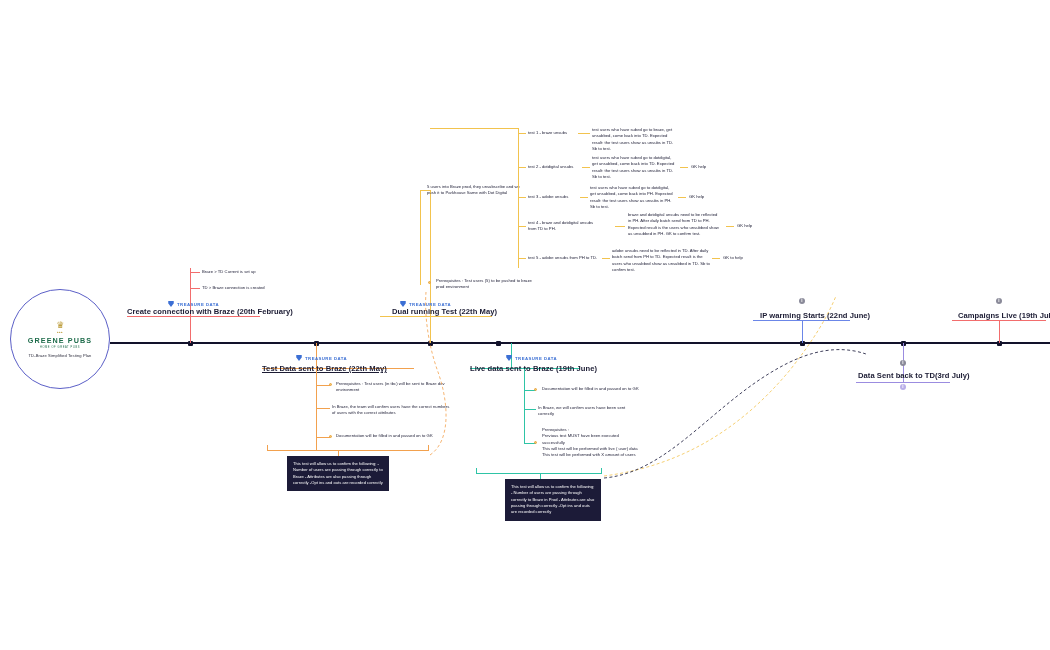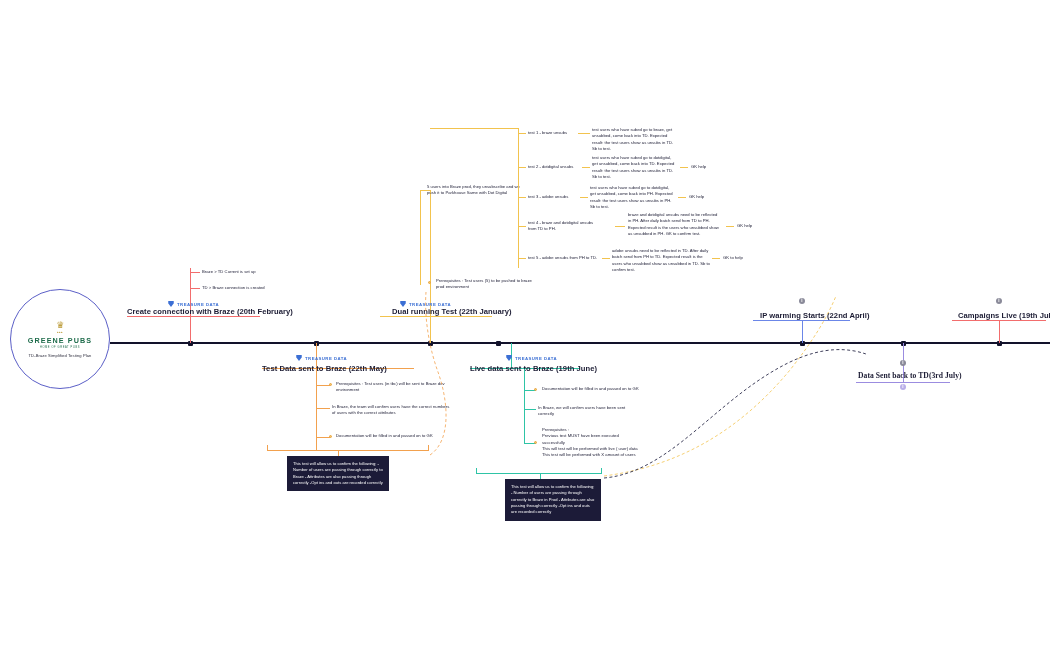--- a/index.html
+++ b/index.html
@@ -113,21 +113,21 @@
   </div>
 
   <div class="abs" style="left:190px;top:268px;width:1px;height:22px;background:#f26d6d;"></div>
   <div class="abs hline" style="left:190px;top:272px;width:10px;background:#f26d6d;"></div>
   <div class="abs hline" style="left:190px;top:288px;width:10px;background:#f26d6d;"></div>
   <div class="abs ann ann-red" style="left:202px;top:269px;width:110px;">Braze &gt; TD Current is set up</div>
   <div class="abs ann ann-red" style="left:202px;top:285px;width:110px;">TD &gt; Braze connection is created</div>
 
   <div class="abs ms-bar" style="left:262px;top:368px;width:152px;background:#f2a14e;"></div>
   <div class="abs ms-stem" style="left:316px;top:343px;height:26px;background:#f2a14e;"></div>
-  <div class="abs ms-title" style="left:262px;top:364px;">Test Data sent to Braze (22th May)</div>
+  <div class="abs ms-title" style="left:262px;top:364px;text-decoration:underline;">Test Data sent to Braze (22th May)</div>
   <div class="abs td-badge" style="left:296px;top:355px;">
     <div style="position:relative;width:7px;height:6px;">
       <div class="gemtop" style="left:0;top:0;"></div>
       <div class="gem" style="position:absolute;left:0.2px;top:1.8px;"></div>
     </div>
     <span class="td-txt">TREASURE DATA</span>
   </div>
 
   <div class="abs vline" style="left:316px;top:369px;height:82px;background:#f2a14e;"></div>
   <div class="abs hline" style="left:316px;top:385px;width:14px;background:#f2a14e;"></div>
@@ -145,21 +145,21 @@
   <div class="abs vline" style="left:428px;top:445px;height:6px;background:#f2a14e;"></div>
   <div class="abs vline" style="left:338px;top:450px;height:6px;background:#f2a14e;"></div>
 
   <div class="abs note-box" style="left:287px;top:456px;width:102px;">This test will allow us to confirm the following;
 - Number of users are passing through correctly to Braze
 - Attributes are also passing through correctly
 -Opt ins and outs are recorded correctly</div>
 
   <div class="abs ms-bar" style="left:380px;top:316px;width:112px;background:#f2c34e;"></div>
   <div class="abs ms-stem" style="left:430px;top:190px;height:153px;background:#f2c34e;"></div>
-  <div class="abs ms-title" style="left:392px;top:307px;">Dual running Test (22th January)</div>
+  <div class="abs ms-title" style="left:392px;top:307px;">Dual running Test (22th May)</div>
   <div class="abs td-badge" style="left:400px;top:301px;">
     <div style="position:relative;width:7px;height:6px;">
       <div class="gemtop" style="left:0;top:0;"></div>
       <div class="gem" style="position:absolute;left:0.2px;top:1.8px;"></div>
     </div>
     <span class="td-txt">TREASURE DATA</span>
   </div>
 
   <div class="abs bullet-dot" style="left:428px;top:281px;"></div>
   <div class="abs ann ann-yel" style="left:436px;top:278px;width:100px;">Prerequisites : Test users (5) to be pushed to braze prod environment</div>
@@ -234,26 +234,26 @@
   <div class="abs vline" style="left:601px;top:468px;height:6px;background:#2ec4a6;"></div>
   <div class="abs vline" style="left:540px;top:473px;height:6px;background:#2ec4a6;"></div>
 
   <div class="abs note-box" style="left:505px;top:479px;width:96px;">This test will allow us to confirm the following;
 - Number of users are passing through correctly to Braze in Prod
 - Attributes are also passing through correctly
 -Opt ins and outs are recorded correctly</div>
 
   <div class="abs ms-bar" style="left:753px;top:320px;width:97px;background:#6b86e8;"></div>
   <div class="abs ms-stem" style="left:802px;top:320px;height:23px;background:#6b86e8;"></div>
-  <div class="abs ms-title" style="left:760px;top:311px;">IP warming Starts (22nd April)</div>
+  <div class="abs ms-title" style="left:760px;top:311px;">IP warming Starts (22nd June)</div>
   <div class="abs info-ring" style="left:799px;top:298px;">i</div>
 
   <div class="abs ms-bar" style="left:856px;top:382px;width:94px;background:#9b8ce0;"></div>
   <div class="abs ms-stem" style="left:903px;top:343px;height:40px;background:#9b8ce0;"></div>
-  <div class="abs ms-title" style="left:858px;top:371px;font-family:Liberation Serif, serif;">Data Sent back to TD(3rd July)</div>
+  <div class="abs ms-title" style="left:858px;top:371px;">Data Sent back to TD(3rd July)</div>
   <div class="abs info-ring" style="left:900px;top:360px;">i</div>
   <div class="abs info-ring" style="left:900px;top:384px;background:#b9aee8;">i</div>
 
   <div class="abs ms-bar" style="left:952px;top:320px;width:94px;background:#f26d6d;"></div>
   <div class="abs ms-stem" style="left:999px;top:320px;height:23px;background:#f26d6d;"></div>
   <div class="abs ms-title" style="left:958px;top:311px;">Campaigns Live (19th July)</div>
   <div class="abs info-ring" style="left:996px;top:298px;">i</div>
 
   <svg class="abs" style="left:0;top:0;width:1050px;height:650px;pointer-events:none;">
 

